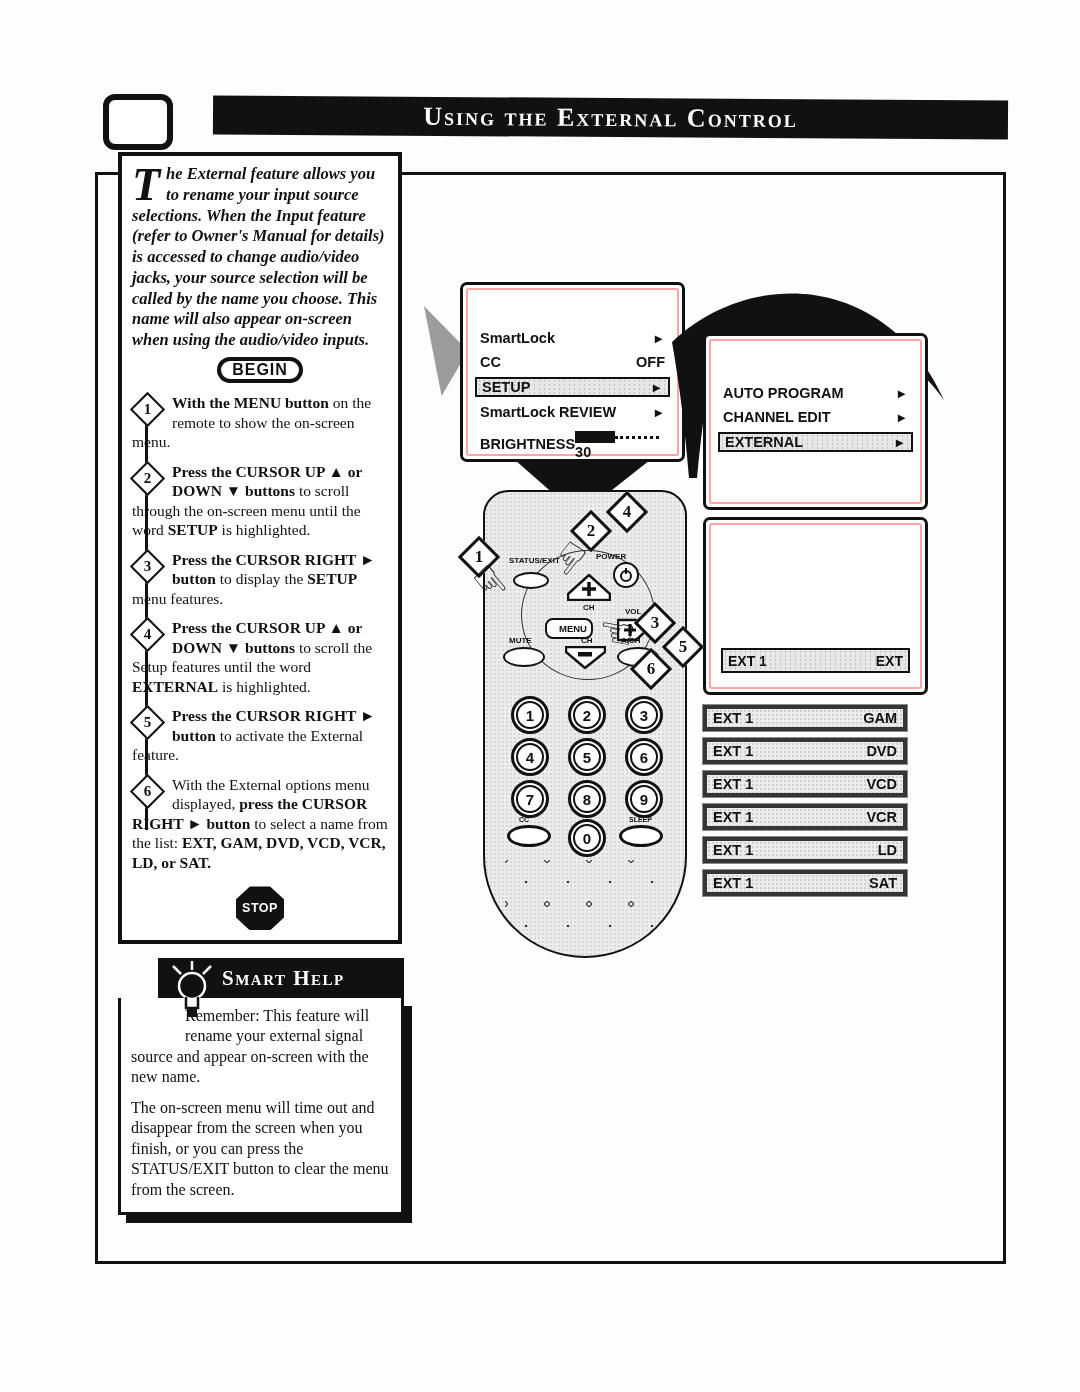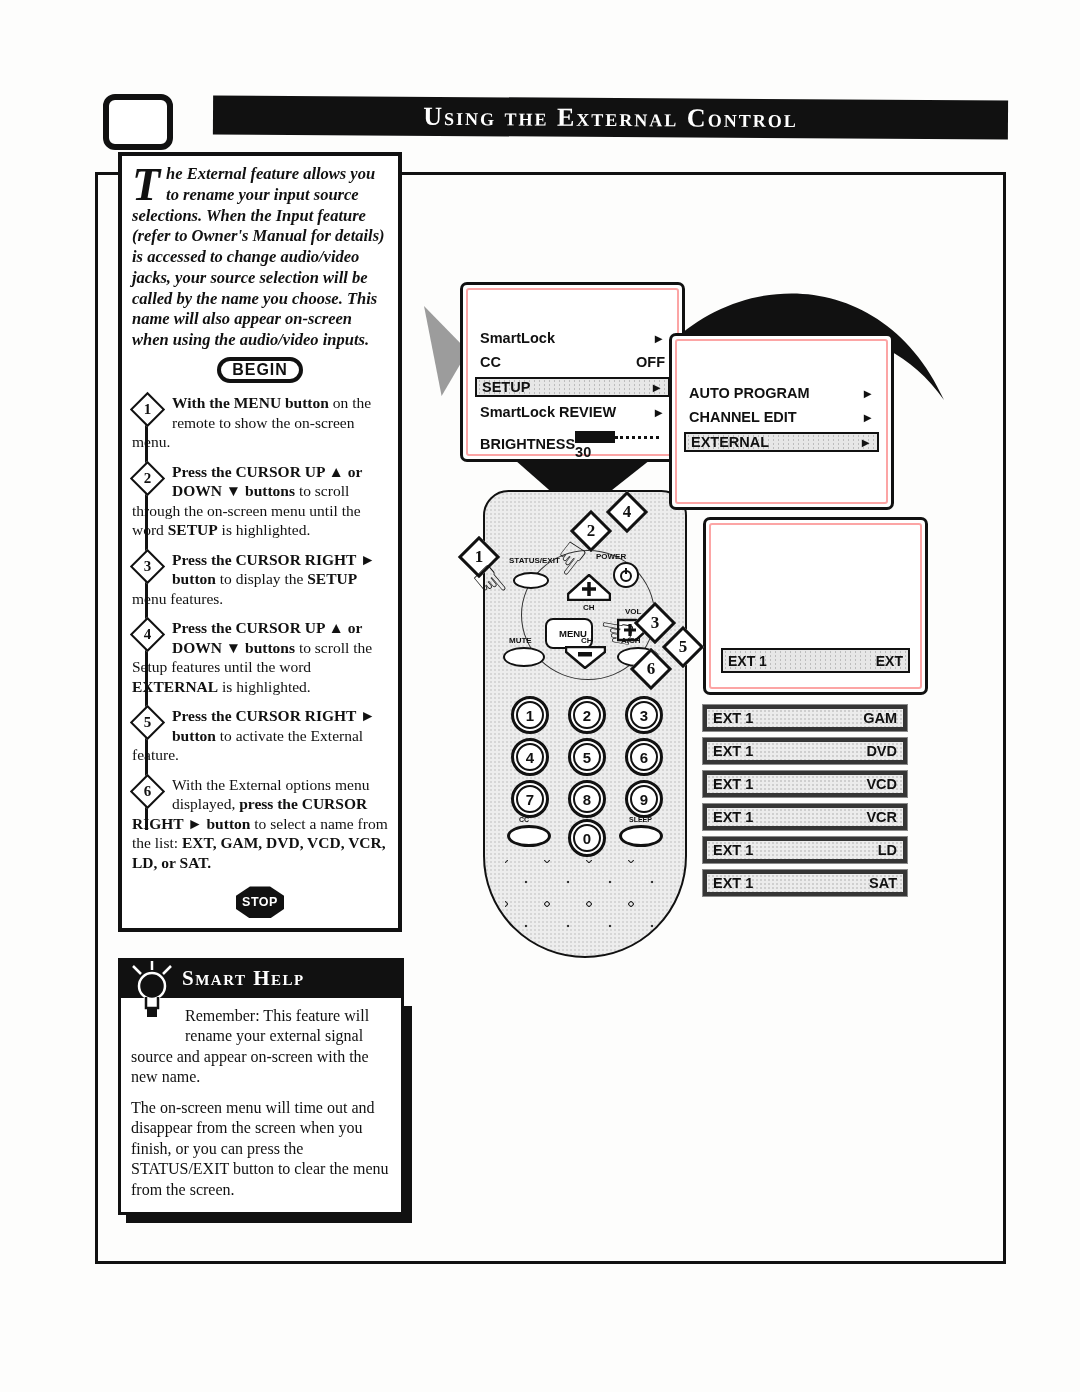--- a/index.html
+++ b/index.html
@@ -27,43 +27,43 @@
                font-weight:bold;font-size:16px;letter-spacing:1px;}
   .steps{position:relative;}
   .steps::before{content:"";position:absolute;left:13px;top:8px;height:calc(100% - 60px);
                  width:2.5px;background:#111;}
   .step{clear:left;margin:0 0 10px 0;font-size:15.5px;line-height:1.26;position:relative;}
   .step .b{font-weight:bold;}
   .diamond{position:relative;z-index:1;float:left;width:21px;height:21px;border:2.5px solid #111;
            background:#fff;transform:rotate(45deg);margin:4px 12px 2px 3px;}
   .diamond span{position:absolute;inset:0;display:flex;align-items:center;justify-content:center;
            transform:rotate(-45deg);font-weight:bold;font-size:15px;font-family:"Liberation Serif",serif;}
-  .stop-badge{width:48px;height:32px;background:#111;color:#fff;margin:4px auto 0 auto;
+  .stop-badge{width:48px;height:44px;background:#111;color:#fff;margin:4px auto 0 auto;
            clip-path:polygon(29% 0,71% 0,100% 29%,100% 71%,71% 100%,29% 100%,0 71%,0 29%);
            display:flex;align-items:center;justify-content:center;
            font-family:"Liberation Sans",sans-serif;font-weight:bold;font-size:12.5px;letter-spacing:.5px;}
 
   
   .smart-help{position:absolute;left:118px;top:958px;width:286px;z-index:5;}
-  .sh-header{position:relative;background:#111;height:40px;display:flex;align-items:center;padding-left:64px;box-sizing:border-box;}
+  .sh-header{position:relative;background:#111;height:40px;display:flex;align-items:center;padding-left:64px;box-sizing:border-box;margin-left:40px;}
   .sh-title{color:#fff;font-variant:small-caps;font-weight:bold;font-size:21px;letter-spacing:1.5px;}
   .sh-bulb{position:absolute;left:6px;top:2px;}
   .sh-body{border:3.5px solid #111;border-top:none;background:#fff;padding:8px 9px 12px 10px;
            box-shadow:8px 8px 0 #111;font-size:16px;line-height:1.28;}
   .bulb-spacer{float:left;width:54px;height:40px;}
   .sh-body p{margin:0 0 10px 0;}
   .sh-body p:last-child{margin-bottom:0;}
 
   
   .screen{position:absolute;background:#fff;border:3px solid #111;border-radius:7px;padding:3px;box-sizing:border-box;}
   .screen-inner{border:2px solid #fca5a5;border-radius:3px;width:100%;height:100%;box-sizing:border-box;
                 font-family:"Liberation Sans",sans-serif;font-weight:bold;position:relative;}
   .menu1{left:460px;top:282px;width:225px;height:180px;z-index:2;}
   .menu1 .screen-inner{padding:40px 12px 8px 12px;font-size:14.5px;}
-  .menu2{left:669px;top:333px;width:225px;height:177px;z-index:4;}
+  .menu2{left:703px;top:333px;width:225px;height:177px;z-index:4;}
   .menu2 .screen-inner{padding:44px 12px 8px 12px;font-size:14.5px;}
   .menu3{left:703px;top:517px;width:225px;height:178px;z-index:4;}
   .mrow{display:flex;justify-content:space-between;align-items:center;margin-bottom:8px;}
   .mrow .arr{font-size:13px;}
   .hl{border:2.5px solid #111;margin:-1px -5px 7px -5px;padding:0 5px;
       background-color:#e7e7e7;background-image:radial-gradient(#bdbdbd .9px,rgba(0,0,0,0) 1px);
       background-size:5px 4px;}
   .bri-bar{display:inline-block;width:40px;height:12px;background:#111;vertical-align:middle;}
   .bri-dots{display:inline-block;width:44px;border-bottom:3px dotted #111;vertical-align:middle;margin:0 3px 0 0;}
   .ext-bar{position:absolute;left:10px;right:10px;bottom:14px;height:25px;border:2.5px solid #111;
@@ -87,21 +87,21 @@
 
   
   .remote{position:absolute;left:483px;top:490px;width:204px;height:468px;border:2.5px solid #111;
         border-radius:30px 30px 120px 120px;box-sizing:border-box;z-index:1;
         background-color:#ededed;background-image:radial-gradient(#d6d6d6 .8px,rgba(0,0,0,0) 1px);
         background-size:4px 4px;}
   .remote *{position:absolute;box-sizing:border-box;}
   .cluster-ring{left:36px;top:58px;width:134px;height:130px;border:1.5px solid #333;border-radius:50%;}
   .rlabel{font-family:"Liberation Sans",sans-serif;font-weight:bold;font-size:8px;letter-spacing:0;}
   .oval{background:#fff;border:2.5px solid #111;border-radius:50%;}
-  .menu-btn{left:60px;top:126px;width:48px;height:31px;border:2.5px solid #111;border-radius:8px;
+  .menu-btn{left:60px;top:126px;width:48px;height:21px;border:2.5px solid #111;border-radius:8px;
         background:#fff;display:flex;align-items:center;justify-content:center;
         font-family:"Liberation Sans",sans-serif;font-weight:bold;font-size:9.5px;padding-left:8px;}
   .pwr{left:128px;top:70px;width:26px;height:26px;border:2.5px solid #111;border-radius:50%;background:#fff;
         display:flex;align-items:center;justify-content:center;}
   .key{width:38px;height:38px;border:3px solid #111;border-radius:50%;background:#fff;
         display:flex;align-items:center;justify-content:center;}
   .key i{font-style:normal;width:28px;height:28px;border:2.5px solid #111;border-radius:50%;position:static;
         display:flex;align-items:center;justify-content:center;
         font-family:"Liberation Sans",sans-serif;font-weight:bold;font-size:15px;}
   .dots{left:20px;top:368px;width:160px;height:80px;

